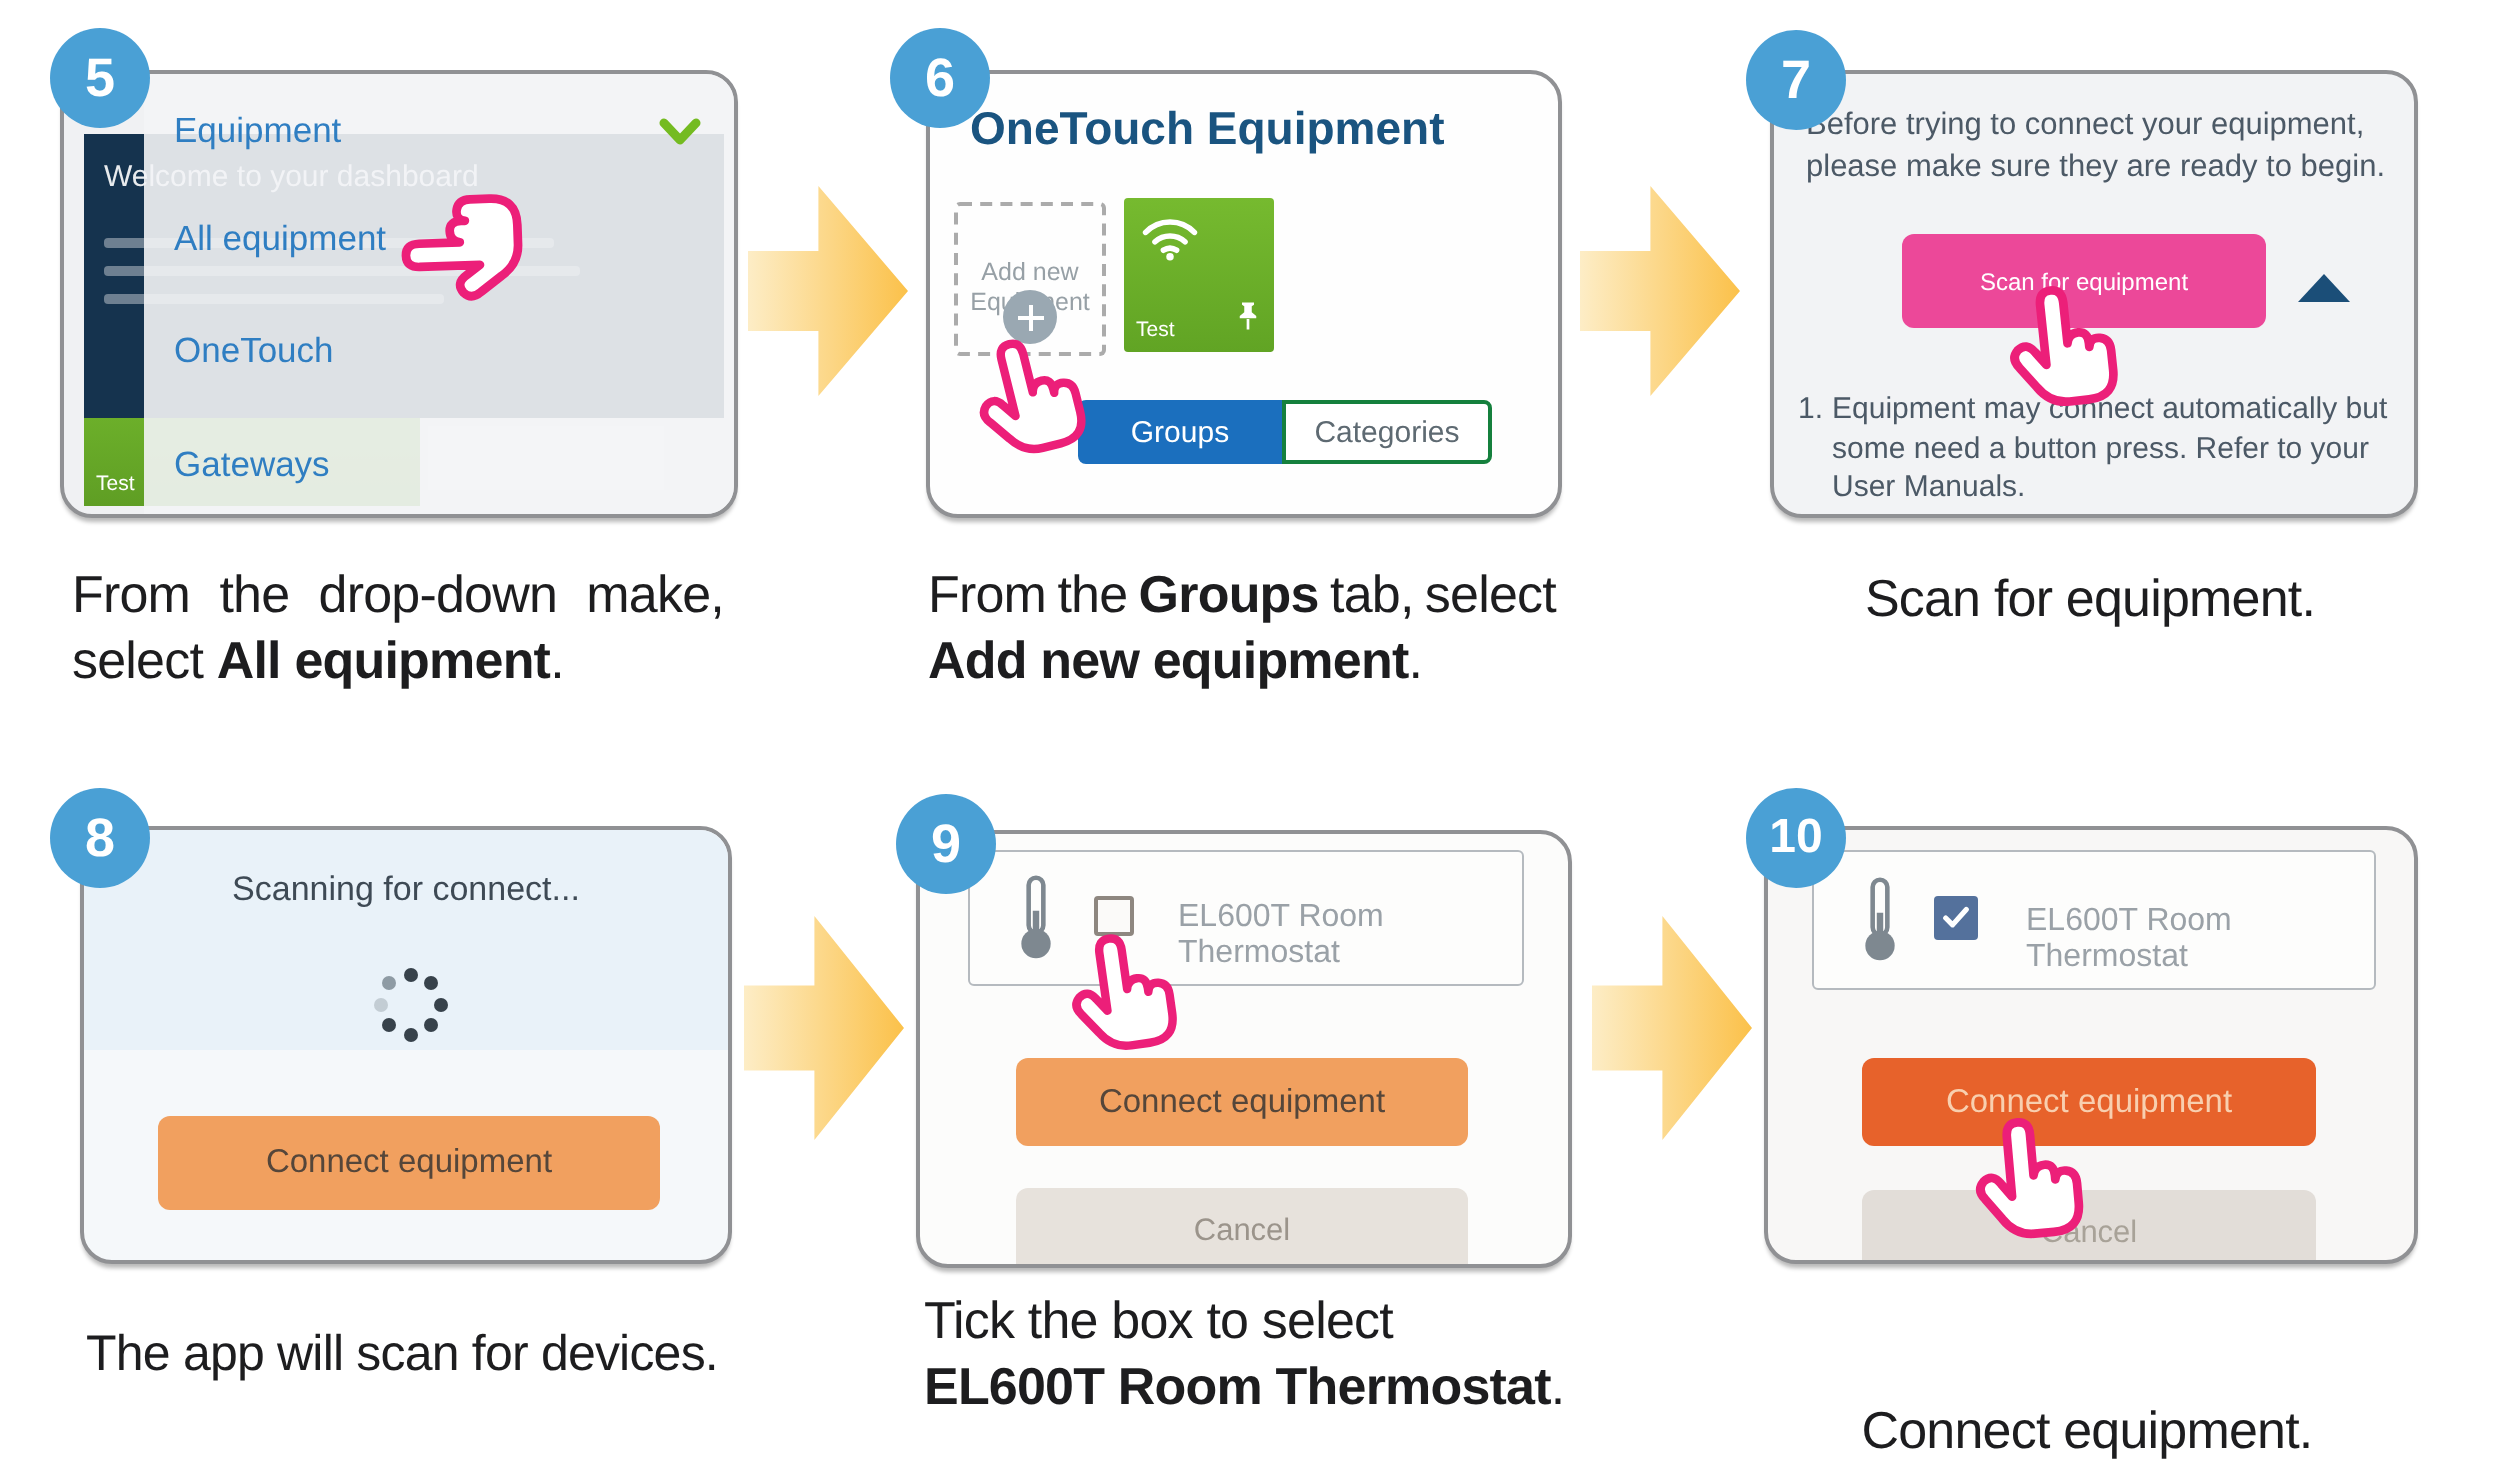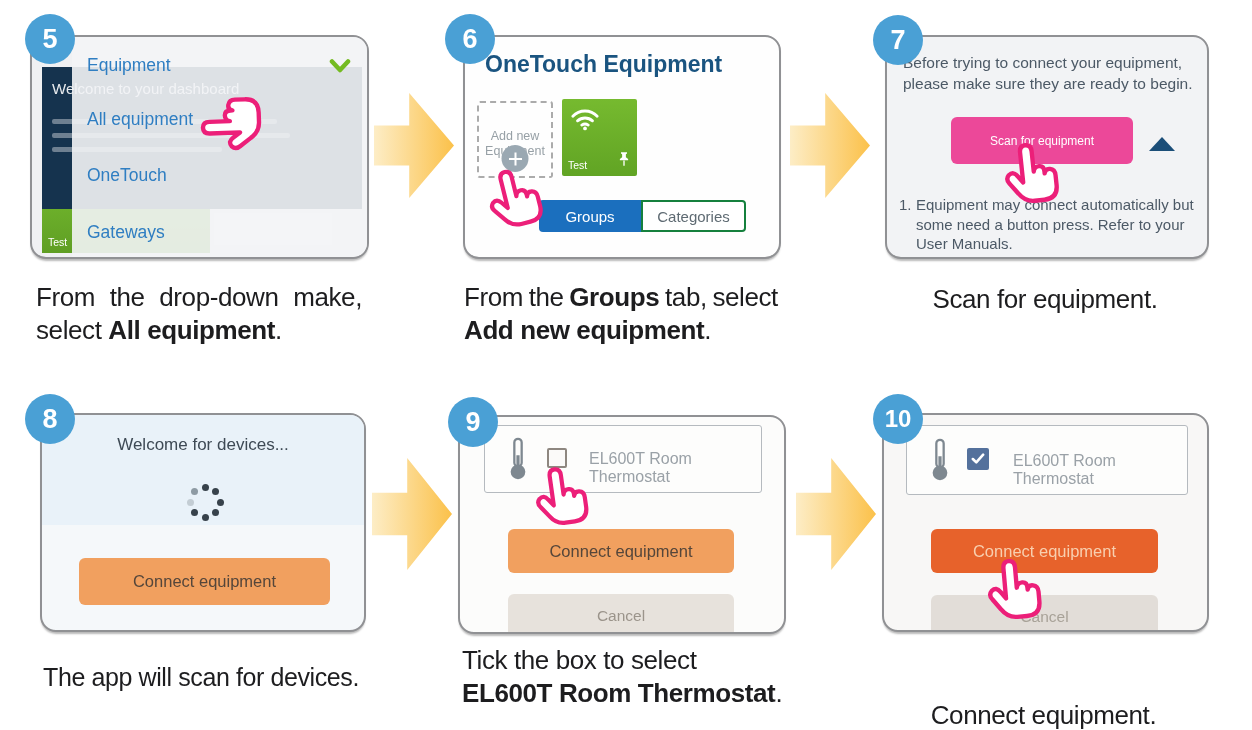--- a/index.html
+++ b/index.html
@@ -170,21 +170,21 @@
     <div class="hand" style="left:112px;top:100px;transform:rotate(-6deg);">
       <svg width="62" height="72" viewBox="0 0 64 74">
           <path d="M24 46 V15 Q24 8 30 8 Q36 8 36 15 V36 Q37 31 42 31 Q47 31 47 37 V39 Q48 34 53 35 Q58 36 58 42 V52 Q58 66 44 66 H34 Q24 66 18 57 L10 46 Q6 41 10 37 Q15 33 19 39 L24 46 Z" fill="#fff" stroke="#EC1F79" stroke-width="4.5" stroke-linejoin="round"></path>
         </svg>
     </div>
   </div>
   <div class="badge" style="left:873px;top:15px;">7</div>
 
   <div class="card" style="left:40px;top:413px;width:322px;height:215px;background:#F5F8FA;">
     <div class="p8-top"></div>
-    <div class="p8-status">Welcome for devices...</div>
+    <div class="p8-status">Scanning for connect...</div>
     <div class="spinner">
       <i style="left:17.5px;top:2.5px;"></i>
       <i style="left:28.1px;top:6.9px;"></i>
       <i style="left:32.5px;top:17.5px;"></i>
       <i style="left:28.1px;top:28.1px;"></i>
       <i style="left:17.5px;top:32.5px;"></i>
       <i style="left:6.9px;top:28.1px;"></i>
       <i style="left:2.5px;top:17.5px;background:#C3CDD4;"></i>
       <i style="left:6.9px;top:6.9px;background:#8E9BA4;"></i>
     </div>

